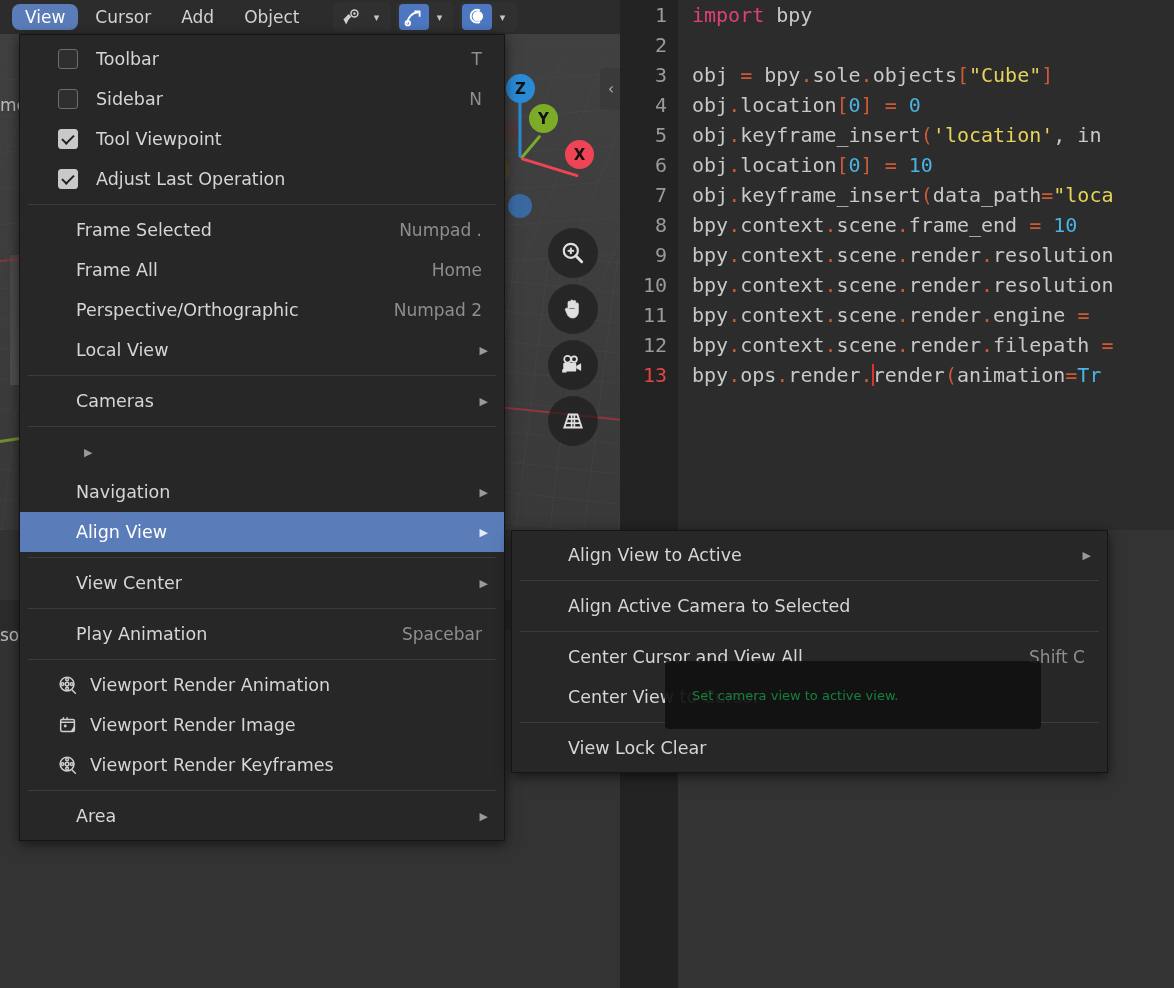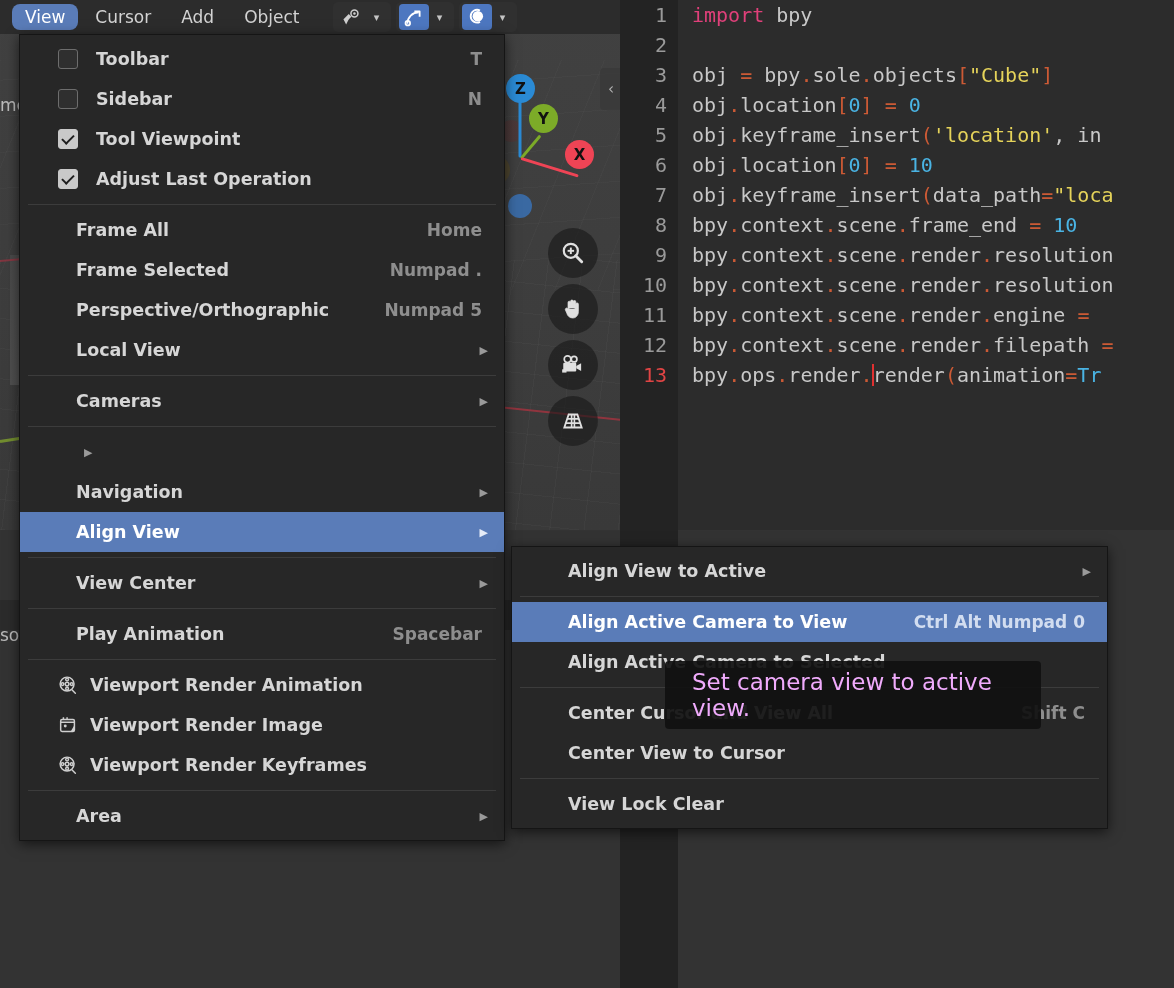--- a/index.html
+++ b/index.html
@@ -150,27 +150,26 @@
   
   .menu {
     position: absolute;
     background: #272727;
     border: 1px solid #151515;
     box-shadow: 0 3px 12px rgba(0,0,0,.6);
     padding: 4px 0;
     z-index: 50;
   }
   #view-menu { left: 19px; top: 34px; width: 486px; }
-  #align-submenu { left: 511px; top: 530px; width: 597px; margin-top: 16px; }
+  #align-submenu { left: 511px; top: 530px; width: 597px; }
 
   .mi {
     position: relative; display: flex; align-items: center;
     height: 40px; padding: 0 16px 0 0; color: #d6d6d6; font-size: 17.5px;
     white-space: nowrap;
-    font-weight: bold;
   }
   .mi .lbl { flex: 1; }
   .mi .shortcut { color: #8e8e8e; font-size: 17px; padding-right: 6px; }
   .mi .sub-arrow { color: #9a9a9a; font-size: 11px; margin-left: 8px; }
   .mi.highlight { background: #5a7cb8; color: #fff; }
   .mi.highlight .shortcut { color: #d2ddf0; }
   .mi.highlight .sub-arrow { color: #e6ecf7; }
   .mi .indent { display: inline-block; width: 56px; }
   .mi .indent-sub { display: inline-block; width: 56px; }
 
@@ -194,21 +193,21 @@
   }
   .mi-icon svg { fill: none; stroke: #cfcfcf; stroke-width: 1.6; }
 
   
   .tooltip {
     position: absolute; left: 665px; top: 661px; width: 376px; height: 68px;
     background: rgba(17,17,17,.93);
     border-radius: 4px; z-index: 90;
     display: flex; align-items: center;
   }
-  .tooltip span { color: #f0abfc; font-size: 23px; padding-left: 27px; }
+  .tooltip span { color: #15803d; font-size: 13px; padding-left: 27px; }
 
   
   .editor {
     position: absolute; left: 620px; top: 0; width: 554px; height: 530px;
     background: #2c2c2c; overflow: hidden;
     font-family: "DejaVu Sans Mono", "Liberation Mono", monospace;
   }
   .gutter {
     position: absolute; left: 0; top: 0; width: 58px; height: 530px;
     background: #232323;
@@ -369,32 +368,32 @@
 
     <div class="mi">
       <div class="chk on"></div>
       <span class="lbl">Adjust Last Operation</span>
     </div>
 
     <div class="sep"></div>
 
     <div class="mi">
       <span class="indent"></span>
+      <span class="lbl">Frame Selected</span>
+      <span class="shortcut">Numpad .</span>
+    </div>
+    <div class="mi">
+      <span class="indent"></span>
       <span class="lbl">Frame All</span>
       <span class="shortcut">Home</span>
     </div>
     <div class="mi">
       <span class="indent"></span>
-      <span class="lbl">Frame Selected</span>
-      <span class="shortcut">Numpad .</span>
-    </div>
-    <div class="mi">
-      <span class="indent"></span>
       <span class="lbl">Perspective/Orthographic</span>
-      <span class="shortcut">Numpad 5</span>
+      <span class="shortcut">Numpad 2</span>
     </div>
     <div class="mi">
       <span class="indent"></span>
       <span class="lbl">Local View</span>
       <span class="sub-arrow">▶</span>
     </div>
 
     <div class="sep"></div>
 
     <div class="mi">
@@ -490,25 +489,20 @@
 
   <div class="menu" id="align-submenu">
     <div class="mi">
       <span class="indent-sub"></span>
       <span class="lbl">Align View to Active</span>
       <span class="sub-arrow">▶</span>
     </div>
 
     <div class="sep"></div>
 
-    <div class="mi highlight">
-      <span class="indent-sub"></span>
-      <span class="lbl">Align Active Camera to View</span>
-      <span class="shortcut">Ctrl Alt Numpad 0</span>
-    </div>
     <div class="mi">
       <span class="indent-sub"></span>
       <span class="lbl">Align Active Camera to Selected</span>
     </div>
 
     <div class="sep"></div>
 
     <div class="mi">
       <span class="indent-sub"></span>
       <span class="lbl">Center Cursor and View All</span>

